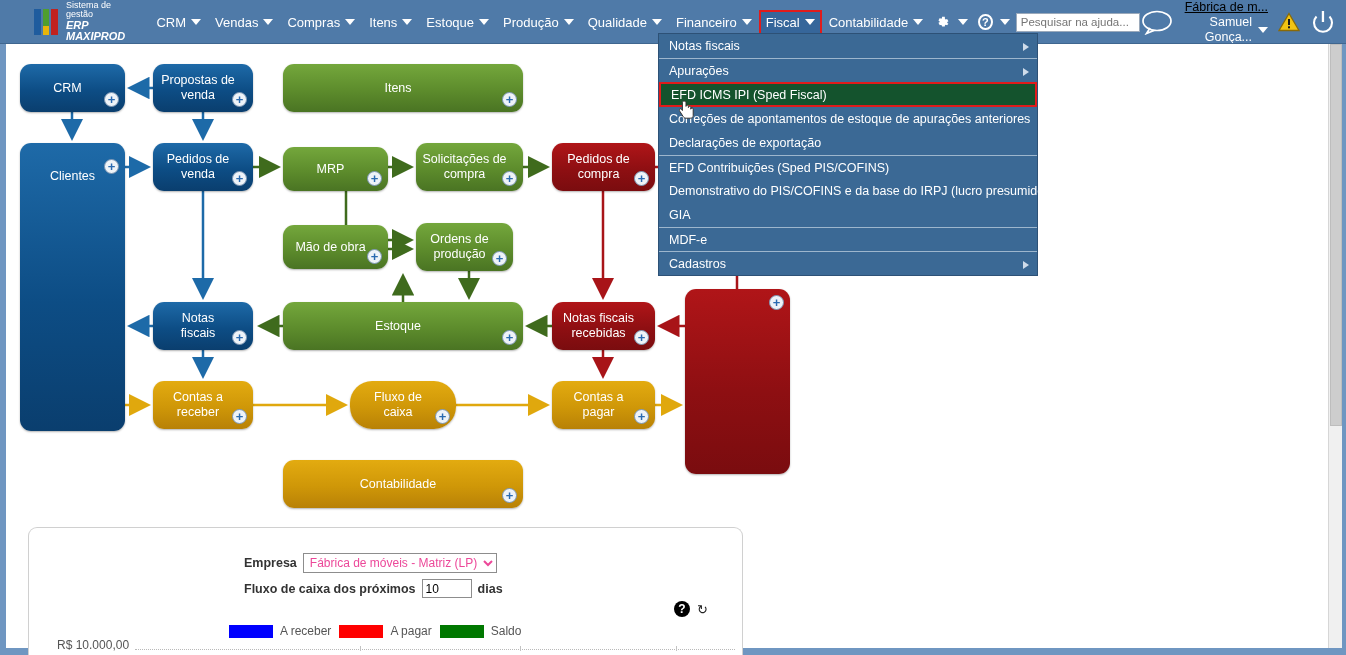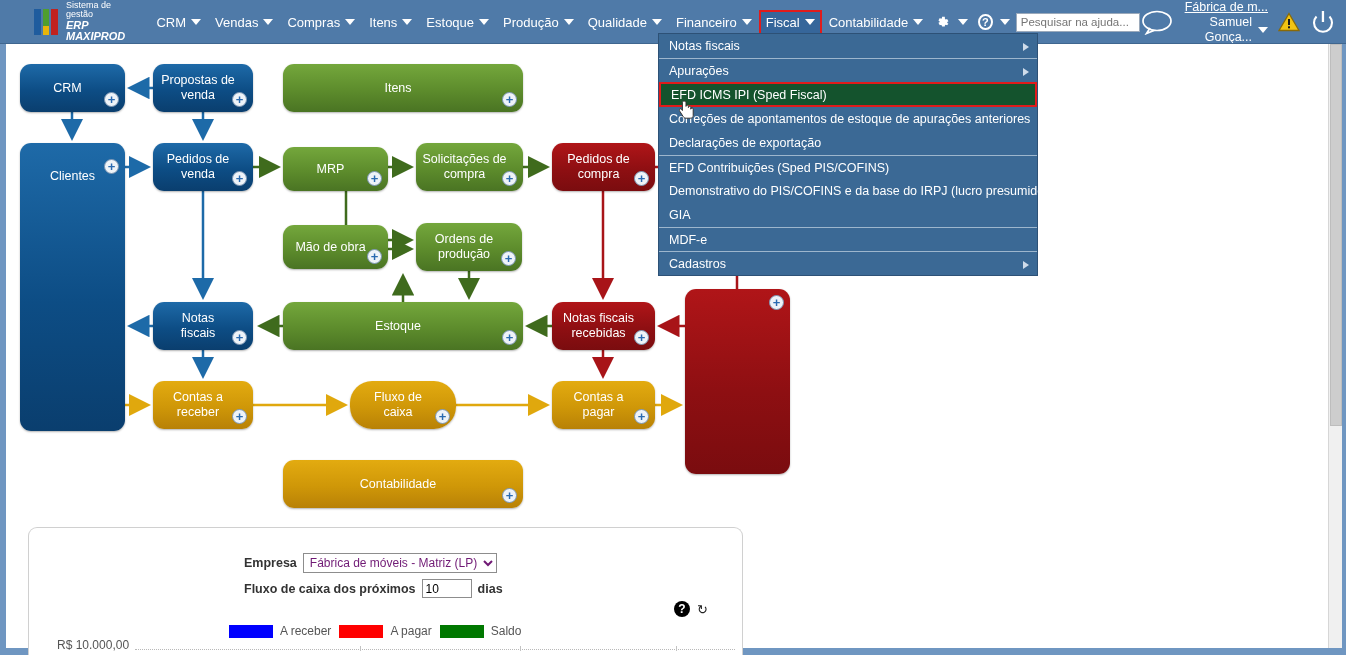--- a/index.html
+++ b/index.html
@@ -70,21 +70,21 @@
 
   #search-input {
     width:124px; height:19px; font-size:11.5px; padding:1px 4px;
     border:1px solid #9aa9bb; background:#fff; color:#444;
     font-family:"Liberation Sans", sans-serif; margin-left:6px;
   }
 
   .topbar-right { margin-left:auto; display:flex; align-items:center; gap:10px; margin-right:10px; }
   .chat-icon { width:34px;height:26px; }
   .user-block { text-align:right; color:#ffffff; font-size:12.5px; line-height:15px; }
-  .user-block a { color:#ffffff; text-decoration:underline; }
+  .user-block a { color:#000000; text-decoration:underline; }
   .user-row2 { display:flex; align-items:center; justify-content:flex-end; gap:6px; }
   .warn-icon { width:22px;height:20px; }
   .power-icon { width:26px;height:26px; }
 
   
   #fiscal-menu {
     position:absolute; left:658px; top:33px; width:380px;
     background:#3b6995; border:1px solid #2d5176;
     z-index:60; font-size:12.5px; color:#ffffff;
   }
@@ -128,21 +128,21 @@
   #cashflow-panel {
     position:absolute; left:28px; top:527px; width:715px; height:128px;
     border:1px solid #d0d0d0; border-bottom:none; border-radius:9px 9px 0 0;
     background:#ffffff;
   }
   .form-row { display:flex; align-items:center; gap:6px; font-size:12.5px; font-weight:bold; color:#333; }
   #row-empresa { position:absolute; left:215px; top:25px; }
   #row-fluxo   { position:absolute; left:215px; top:51px; }
   #empresa-select {
     font-family:"Liberation Sans", sans-serif; font-size:12px; font-weight:normal;
-    padding:1px 2px; border:1px solid #8d8d8d; background:#fff; color:#701a75; height:20px;
+    padding:1px 2px; border:1px solid #8d8d8d; background:#fff; color:#ec4899; height:20px;
   }
   #dias-input {
     width:50px; height:19px; font-size:12px; font-weight:normal;
     border:1px solid #8d8d8d; padding:1px 3px; font-family:"Liberation Sans", sans-serif;
   }
   #panel-tools { position:absolute; left:645px; top:73px; display:flex; align-items:center; gap:7px; }
   .q-icon { width:16px;height:16px;border-radius:50%;background:#000;color:#fff;
             font-size:12px;font-weight:bold;line-height:16px;text-align:center; }
   .refresh-icon { font-size:13px; color:#222; }
   #legend { position:absolute; left:200px; top:96px; display:flex; align-items:center; gap:8px; }
@@ -241,21 +241,21 @@
         </div>
         <div class="node n-red" style="left: 546px; top: 99px; width: 103px; height: 48px;">
           <span style="white-space: pre-line; padding-right: 10px;">Pedidos de
 compra</span>
           <span class="plus">+</span>
         </div>
         <div class="node n-green" style="left: 277px; top: 181px; width: 105px; height: 44px;">
           <span style="white-space: pre-line; padding-right: 10px;">Mão de obra</span>
           <span class="plus">+</span>
         </div>
-        <div class="node n-green" style="left: 410px; top: 179px; width: 106px; height: 48px;">
+        <div class="node n-green" style="left: 410px; top: 179px; width: 97px; height: 48px;">
           <span style="white-space: pre-line; padding-right: 10px;">Ordens de
 produção</span>
           <span class="plus">+</span>
         </div>
         <div class="node n-red n-tall" style="left: 679px; top: 245px; width: 105px; height: 185px;">
           <span style="white-space: pre-line; padding-right: 0px;"></span>
           <span class="plus" style="bottom: auto; top: 6px;">+</span>
         </div>
         <div class="node n-blue" style="left: 147px; top: 258px; width: 100px; height: 48px;">
           <span style="white-space: pre-line; padding-right: 10px;">Notas

